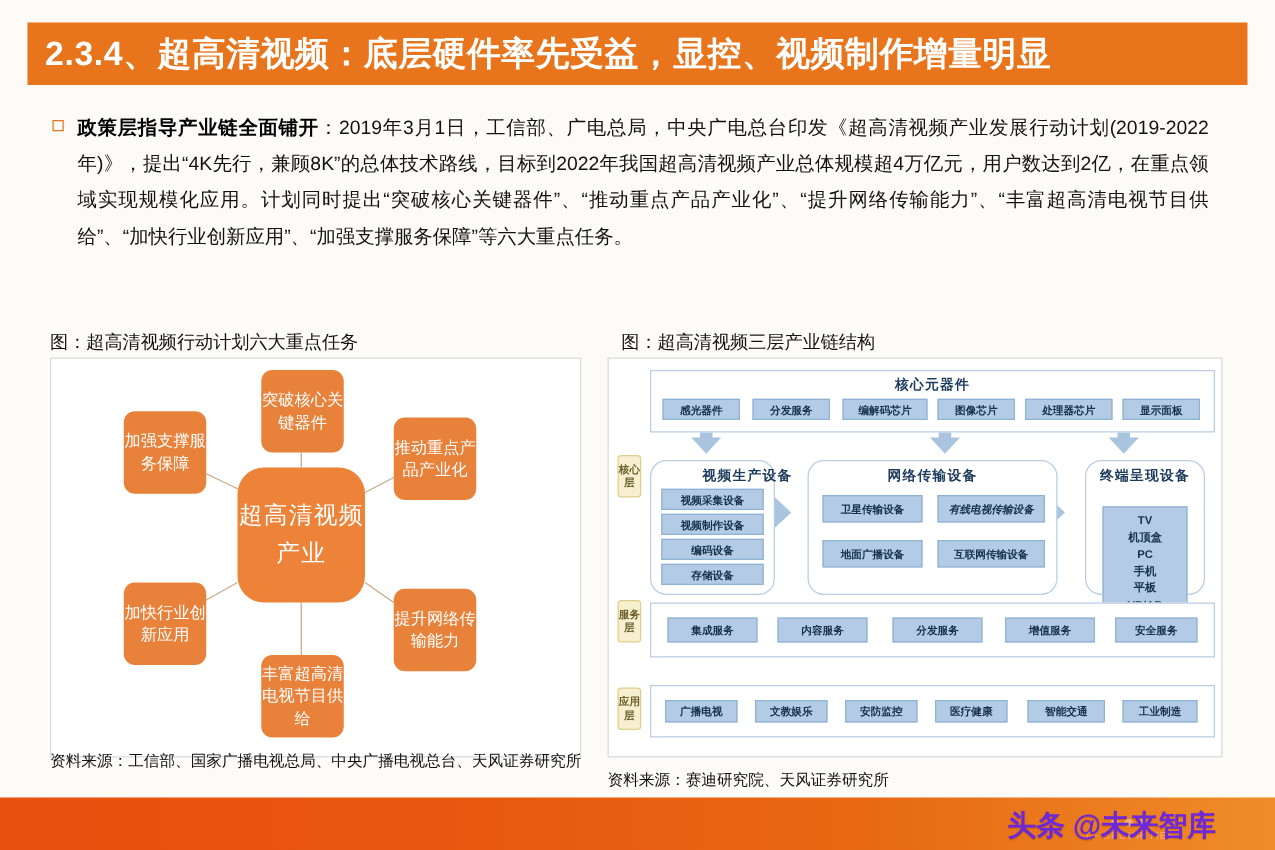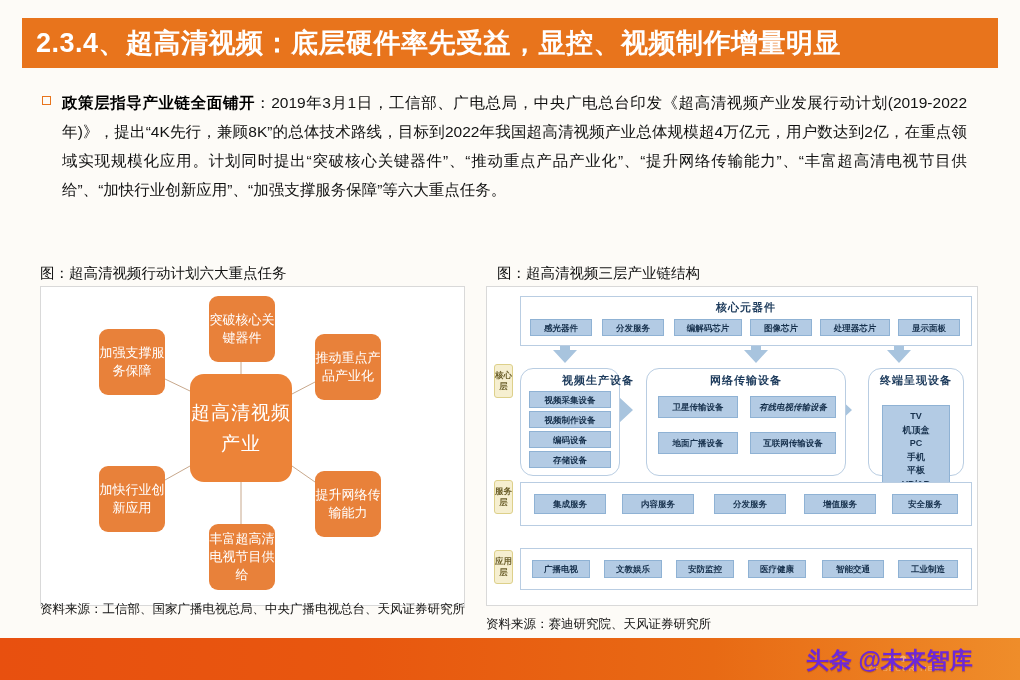--- a/index.html
+++ b/index.html
@@ -118,21 +118,21 @@
     line-height: 18px;
     font-size: 13px;
   }
   .mm-node.center {
     background: #ec8338;
     border-radius: 14px;
     font-size: 19px;
     line-height: 31px;
     letter-spacing: 1px;
   }
-  #mm-center { left: 150px; top: 88px;  width: 102px; height: 108px; }
+  #mm-center { left: 150px; top: 88px;  width: 102px; height: 108px; border-radius: 21px; }
   #mm-top    { left: 169px; top: 10px;  width: 66px;  height: 66px; }
   #mm-tl     { left: 59px;  top: 43px;  width: 66px;  height: 66px; }
   #mm-tr     { left: 275px; top: 48px;  width: 66px;  height: 66px; }
   #mm-bl     { left: 59px;  top: 180px; width: 66px;  height: 66px; }
   #mm-br     { left: 275px; top: 185px; width: 66px;  height: 66px; }
   #mm-bot    { left: 169px; top: 238px; width: 66px;  height: 66px; }
 
   
   #chain {
     position: absolute;

